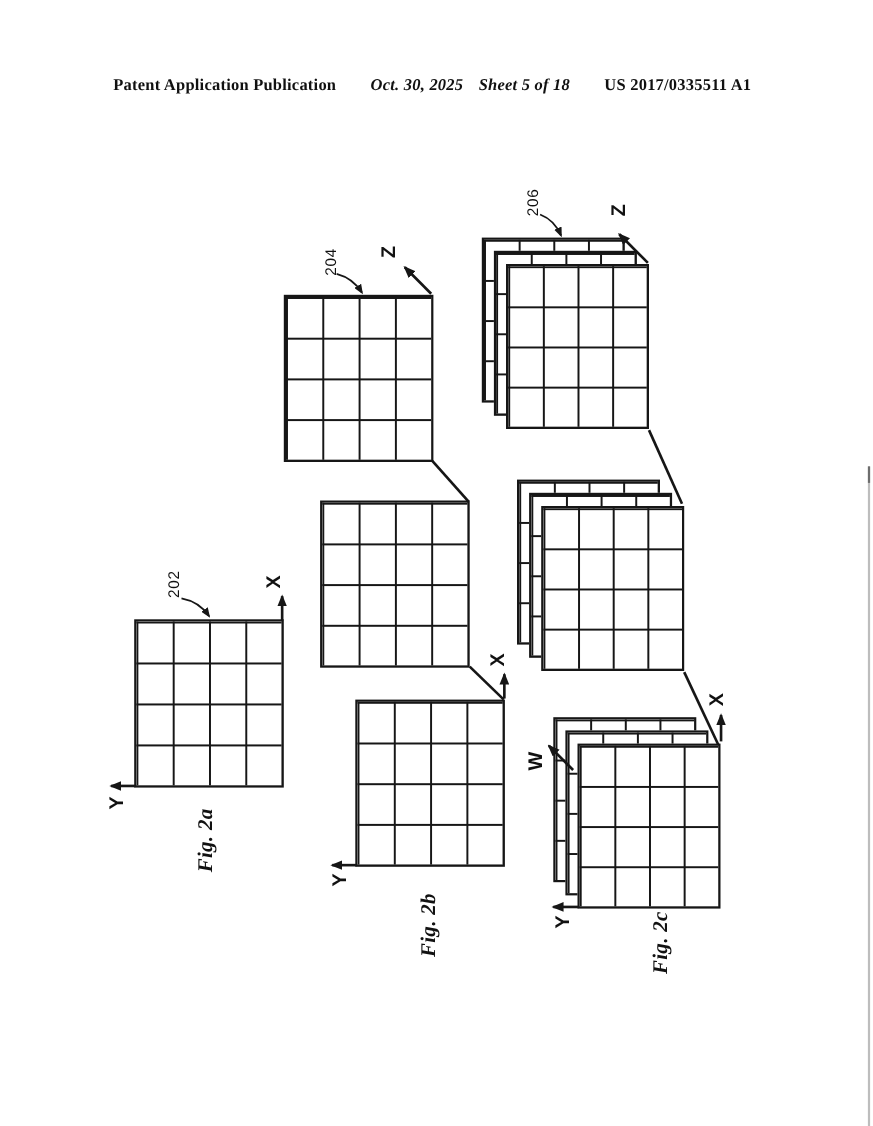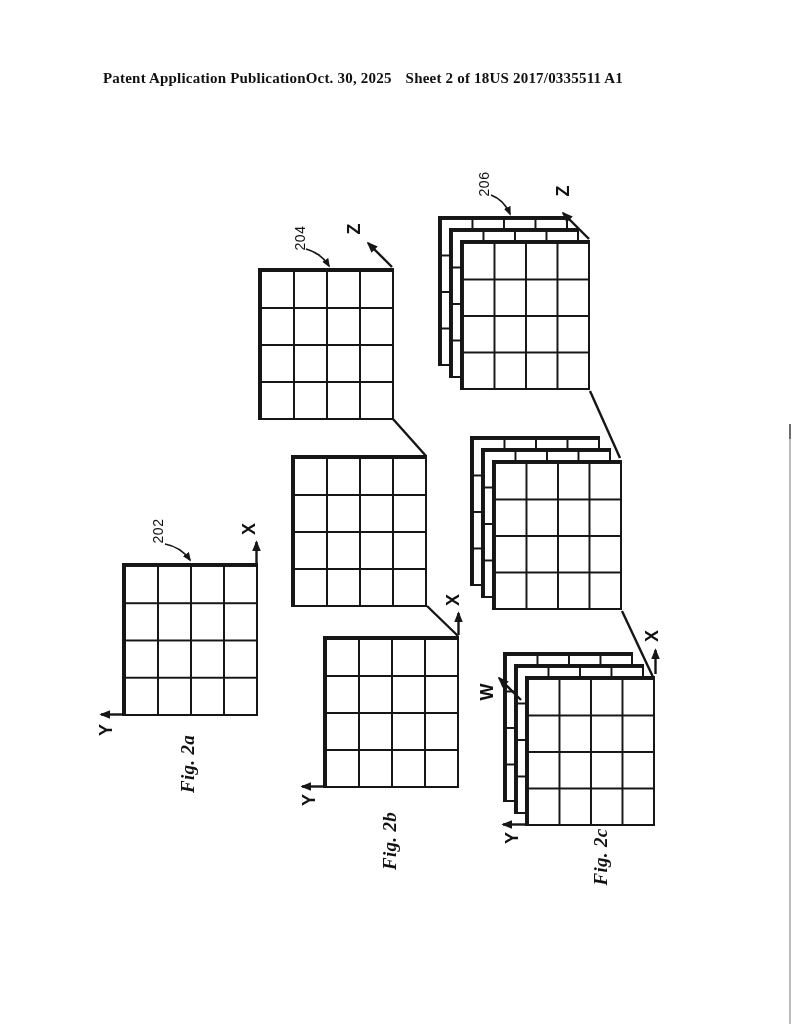--- a/index.html
+++ b/index.html
@@ -5,25 +5,25 @@
 <style>
   * { box-sizing: border-box; }
   html, body { margin: 0; padding: 0; background: #e9e9e9; }
   .sheet {
     position: relative; width: 794px; height: 1024px;
     margin: 0 auto; background: #ffffff; overflow: hidden;
     font-family: "Liberation Serif", serif; color: #111;
   }
   .pat-header {
     position: absolute; left: 103px; top: 69px; width: 580px;
-    display: flex; 
+    display: flex; justify-content: space-between;
     font: bold 15px/1.25 "Liberation Serif", serif; letter-spacing: .2px;
     white-space: nowrap;
   }
-  .hdr-center { display: flex; gap: 14px; }
+  .hdr-center { display: flex; gap: 14px; font-style: italic; }
   .grid4 {
     position: absolute; background-color: #fff;
     border: 2.5px solid #161616;
     background-image:
       linear-gradient(90deg,  #161616 2px, transparent 2px),
       linear-gradient(180deg, #161616 2px, transparent 2px);
     background-size: 25% 25%;
   }
   .rlabel {
     position: absolute; z-index: 6; white-space: nowrap;
@@ -37,21 +37,21 @@
 </style>
 </head>
 <body>
 
 <div class="sheet">
 
   <header class="pat-header">
     <span>Patent Application Publication</span>
     <span class="hdr-center">
       <span>Oct. 30, 2025</span>
-      <span>Sheet 2 of 18</span>
+      <span>Sheet 5 of 18</span>
     </span>
     <span>US 2017/0335511 A1</span>
   </header>
 
   <section>
     <div class="grid4" style="left:122px; top:563px; width:136px; height:153px"></div>
     <div class="rlabel axis-lbl" style="left:249px; top:529px">X</div>
     <div class="rlabel axis-lbl" style="left:106px; top:730px">Y</div>
     <div class="rlabel ref-lbl" style="left:158px; top:531px">202</div>
     <div class="rlabel cap-lbl" style="left:188px; top:764px">Fig. 2a</div>

